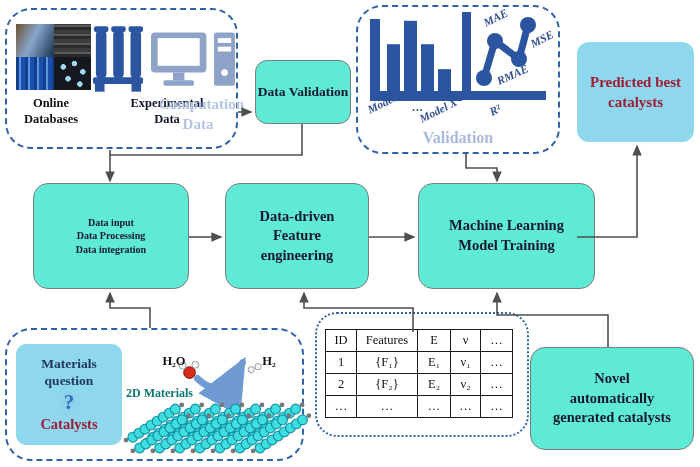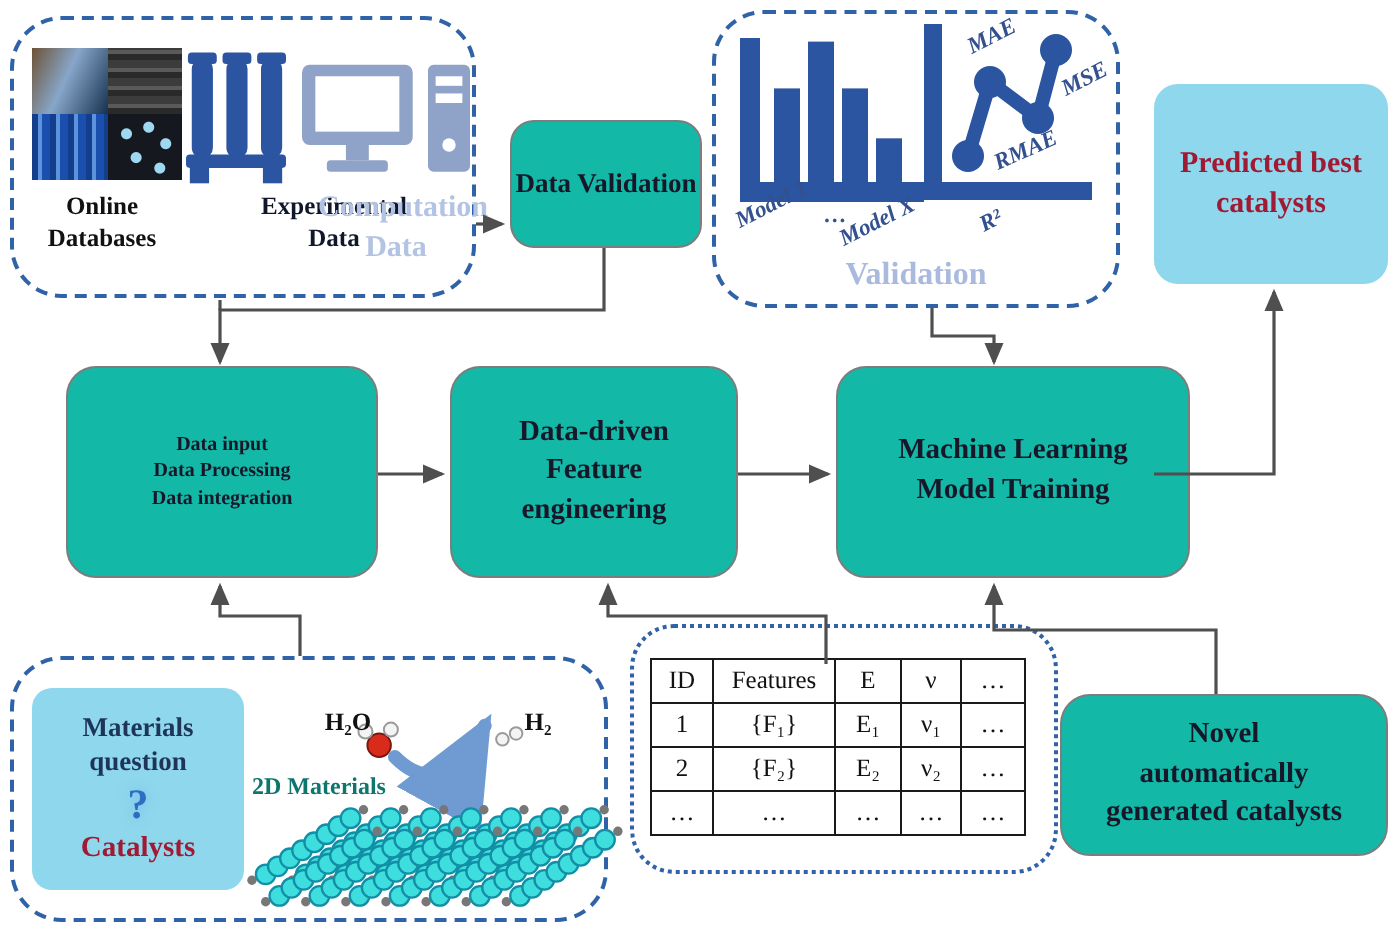--- a/index.html
+++ b/index.html
@@ -1,19 +1,19 @@
 <!DOCTYPE html>
 <html><head>
 <meta charset="utf-8">
 <style>
   html,body{margin:0;padding:0;background:#ffffff;}
   .canvas{position:relative;width:700px;height:467px;background:#ffffff;overflow:hidden;
           font-family:"Liberation Serif","DejaVu Serif",serif;}
   .dashed-box{position:absolute;border:2.6px dashed #2f62a7;border-radius:26px;box-sizing:border-box;}
-  .gray-box{position:absolute;background:#14b8a6;border:1.5px solid #7d7d7d;border-radius:15px;
+  .gray-box{position:absolute;background:#5eead4;border:1.5px solid #7d7d7d;border-radius:15px;
             box-sizing:border-box;display:flex;align-items:center;justify-content:center;
             text-align:center;font-weight:bold;color:#17172a;white-space:pre-line;line-height:1.35;}
   .cyan-box{position:absolute;background:#8ed7ec;border-radius:12px;box-sizing:border-box;
             display:flex;align-items:center;justify-content:center;text-align:center;white-space:pre-line;}
   .lbl{position:absolute;text-align:center;font-weight:bold;line-height:1.3;}
   .photo{position:absolute;display:grid;grid-template-columns:1fr 1fr;grid-template-rows:1fr 1fr;}
   .t1{background:linear-gradient(115deg,#6d5335 0%,#87a6c9 45%,#16314f 100%);}
   .t2{background:repeating-linear-gradient(0deg,#2a2a2a 0 3px,#5a5a5a 3px 5px,#3c3c3c 5px 9px);}
   .t3{background:repeating-linear-gradient(90deg,#123e8c 0 3px,#5c93dd 3px 5px,#1b4fae 5px 9px);}
   .t4{background-color:#15181e;background-image:
@@ -226,21 +226,21 @@
         <td>…</td>
         <td>…</td>
         <td>…</td>
         <td>…</td>
         <td>…</td>
       </tr>
     </tbody>
       </table>
   </div>
 
-  <div class="gray-box" style="left:530px;top:347px;width:164px;height:81px;font-size:14.5px;">Novel
+  <div class="gray-box" style="left:530px;top:347px;width:164px;height:103px;font-size:14.5px;">Novel
 automatically
 generated catalysts</div>
 
   <svg class="arrows" width="700" height="467" viewBox="0 0 700 467">
     <defs>
       <marker id="ah" markerWidth="8" markerHeight="8" refX="6" refY="3" orient="auto">
         <path d="M0,0 L7,3 L0,6 z" fill="#4f4f4f"></path>
       </marker>
     </defs>
     <g stroke="#4f4f4f" stroke-width="1.6" fill="none">

